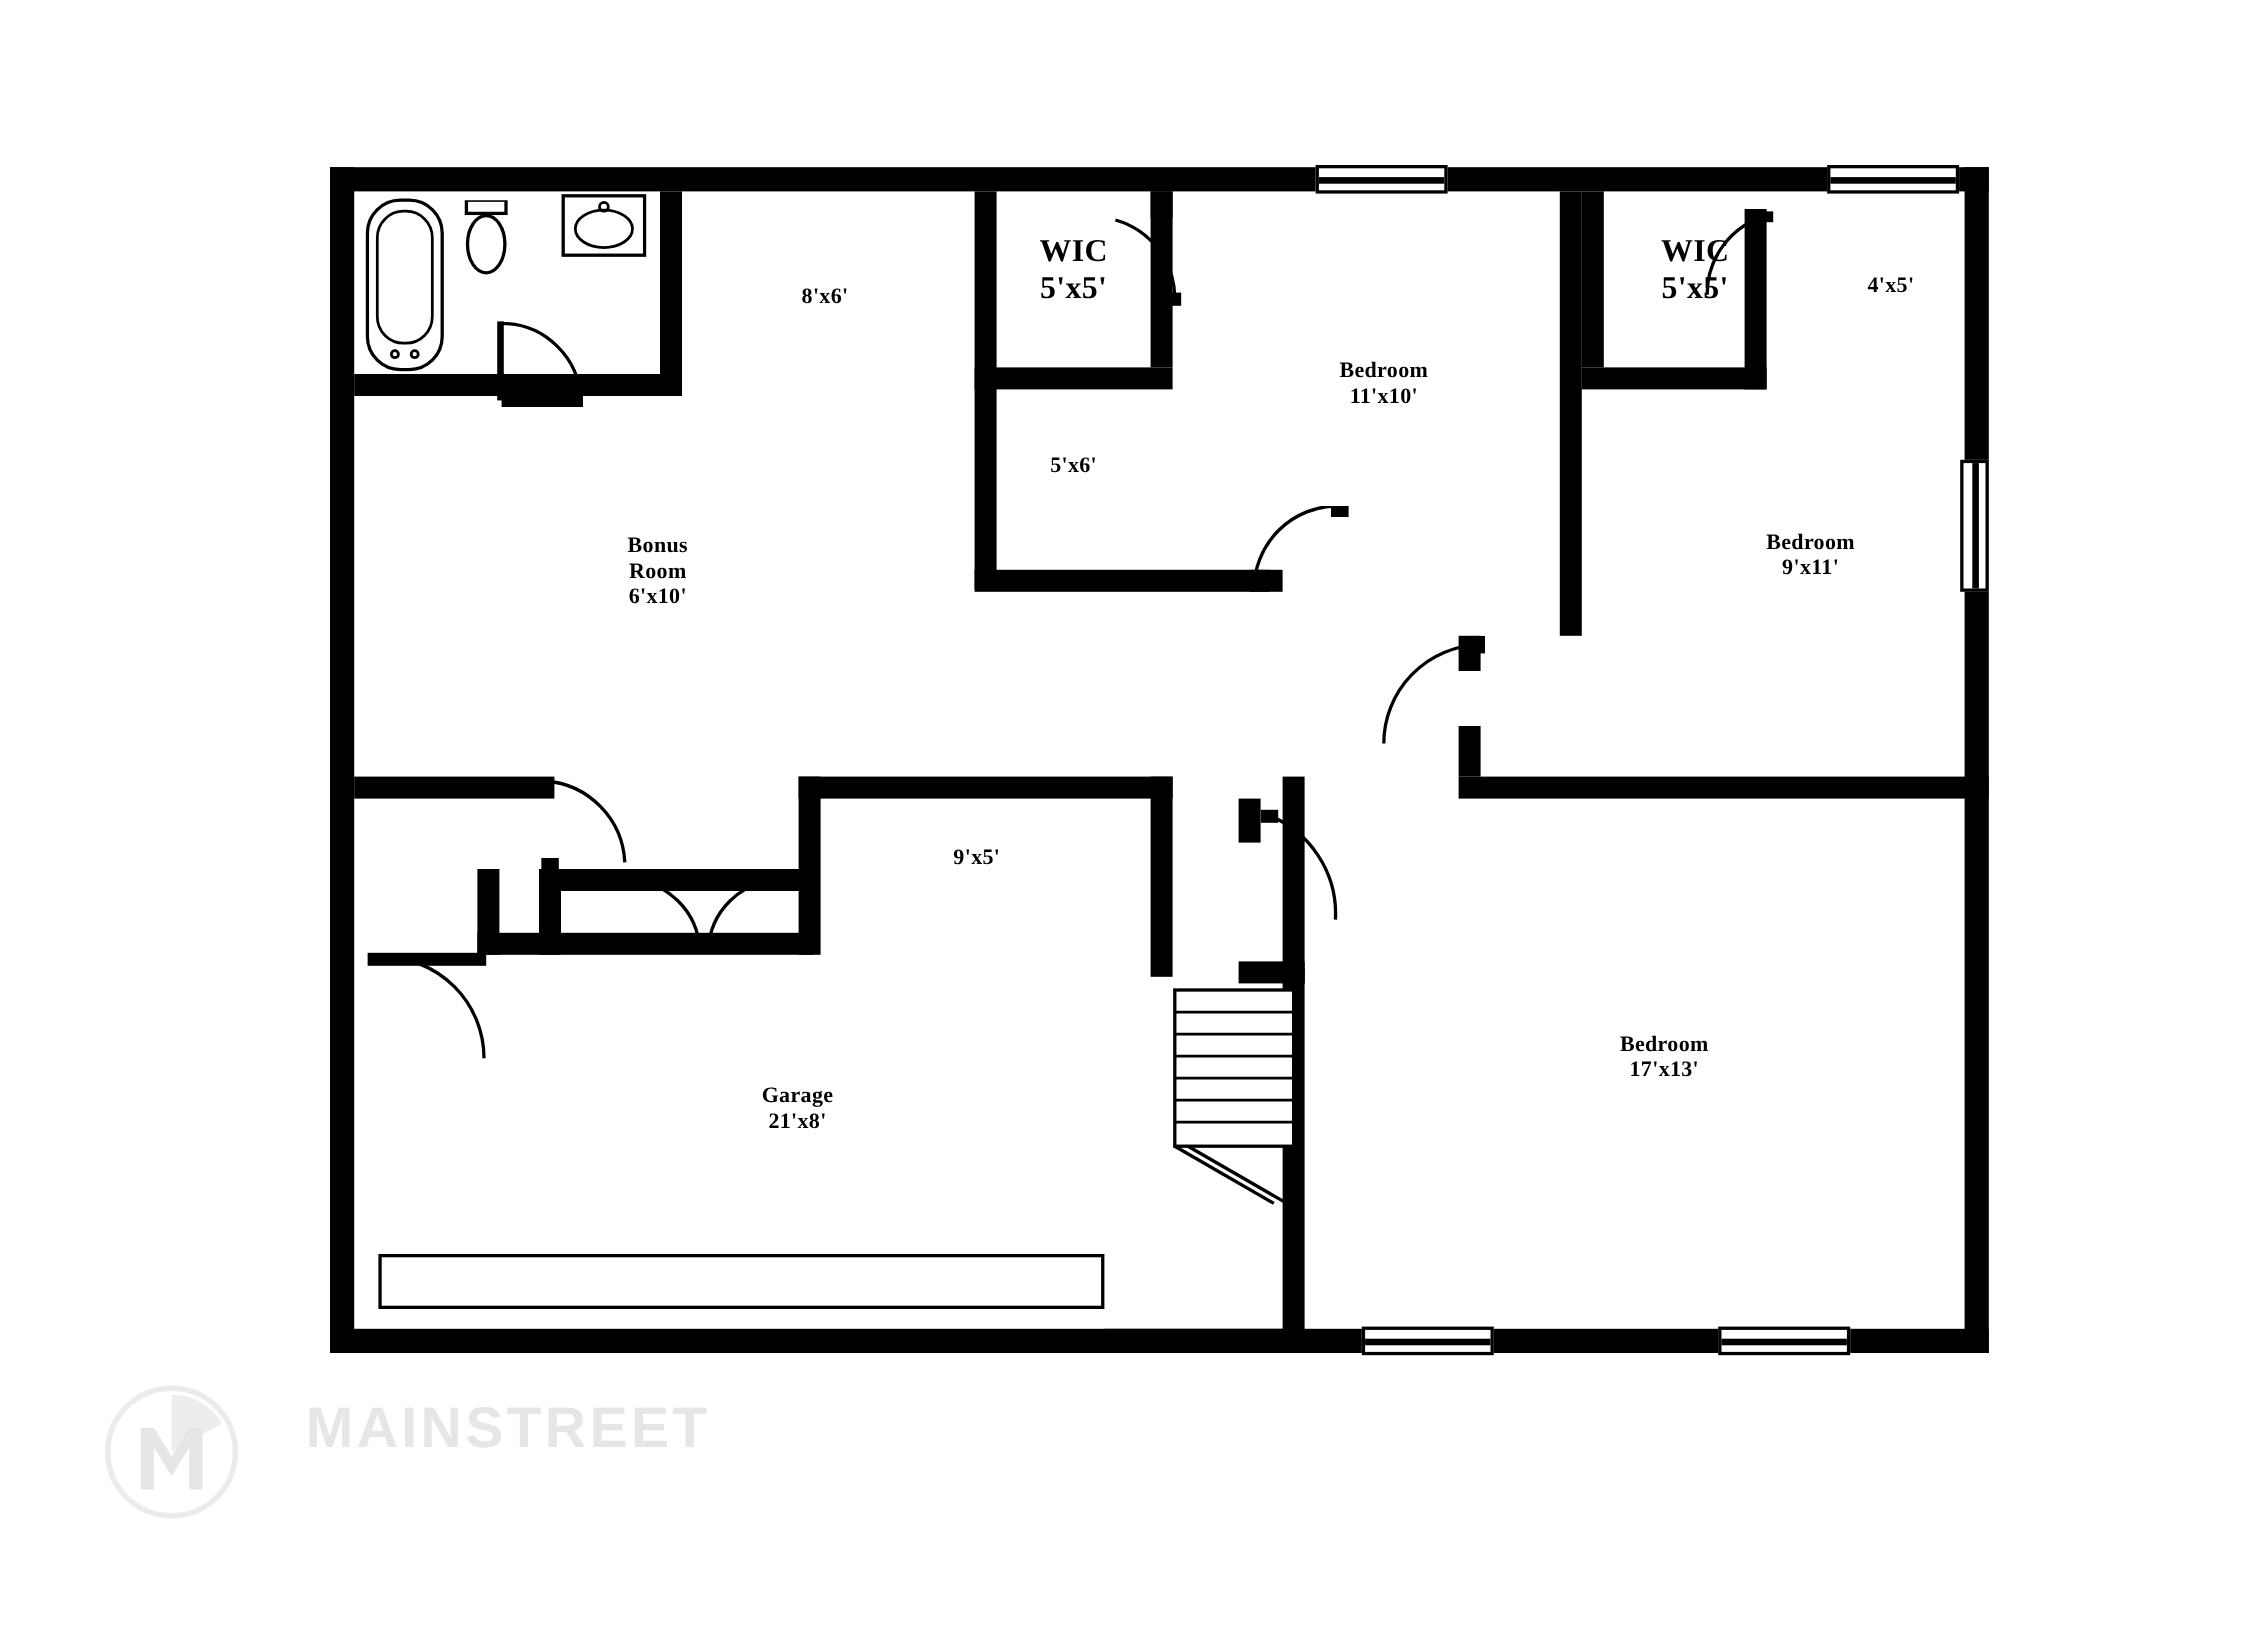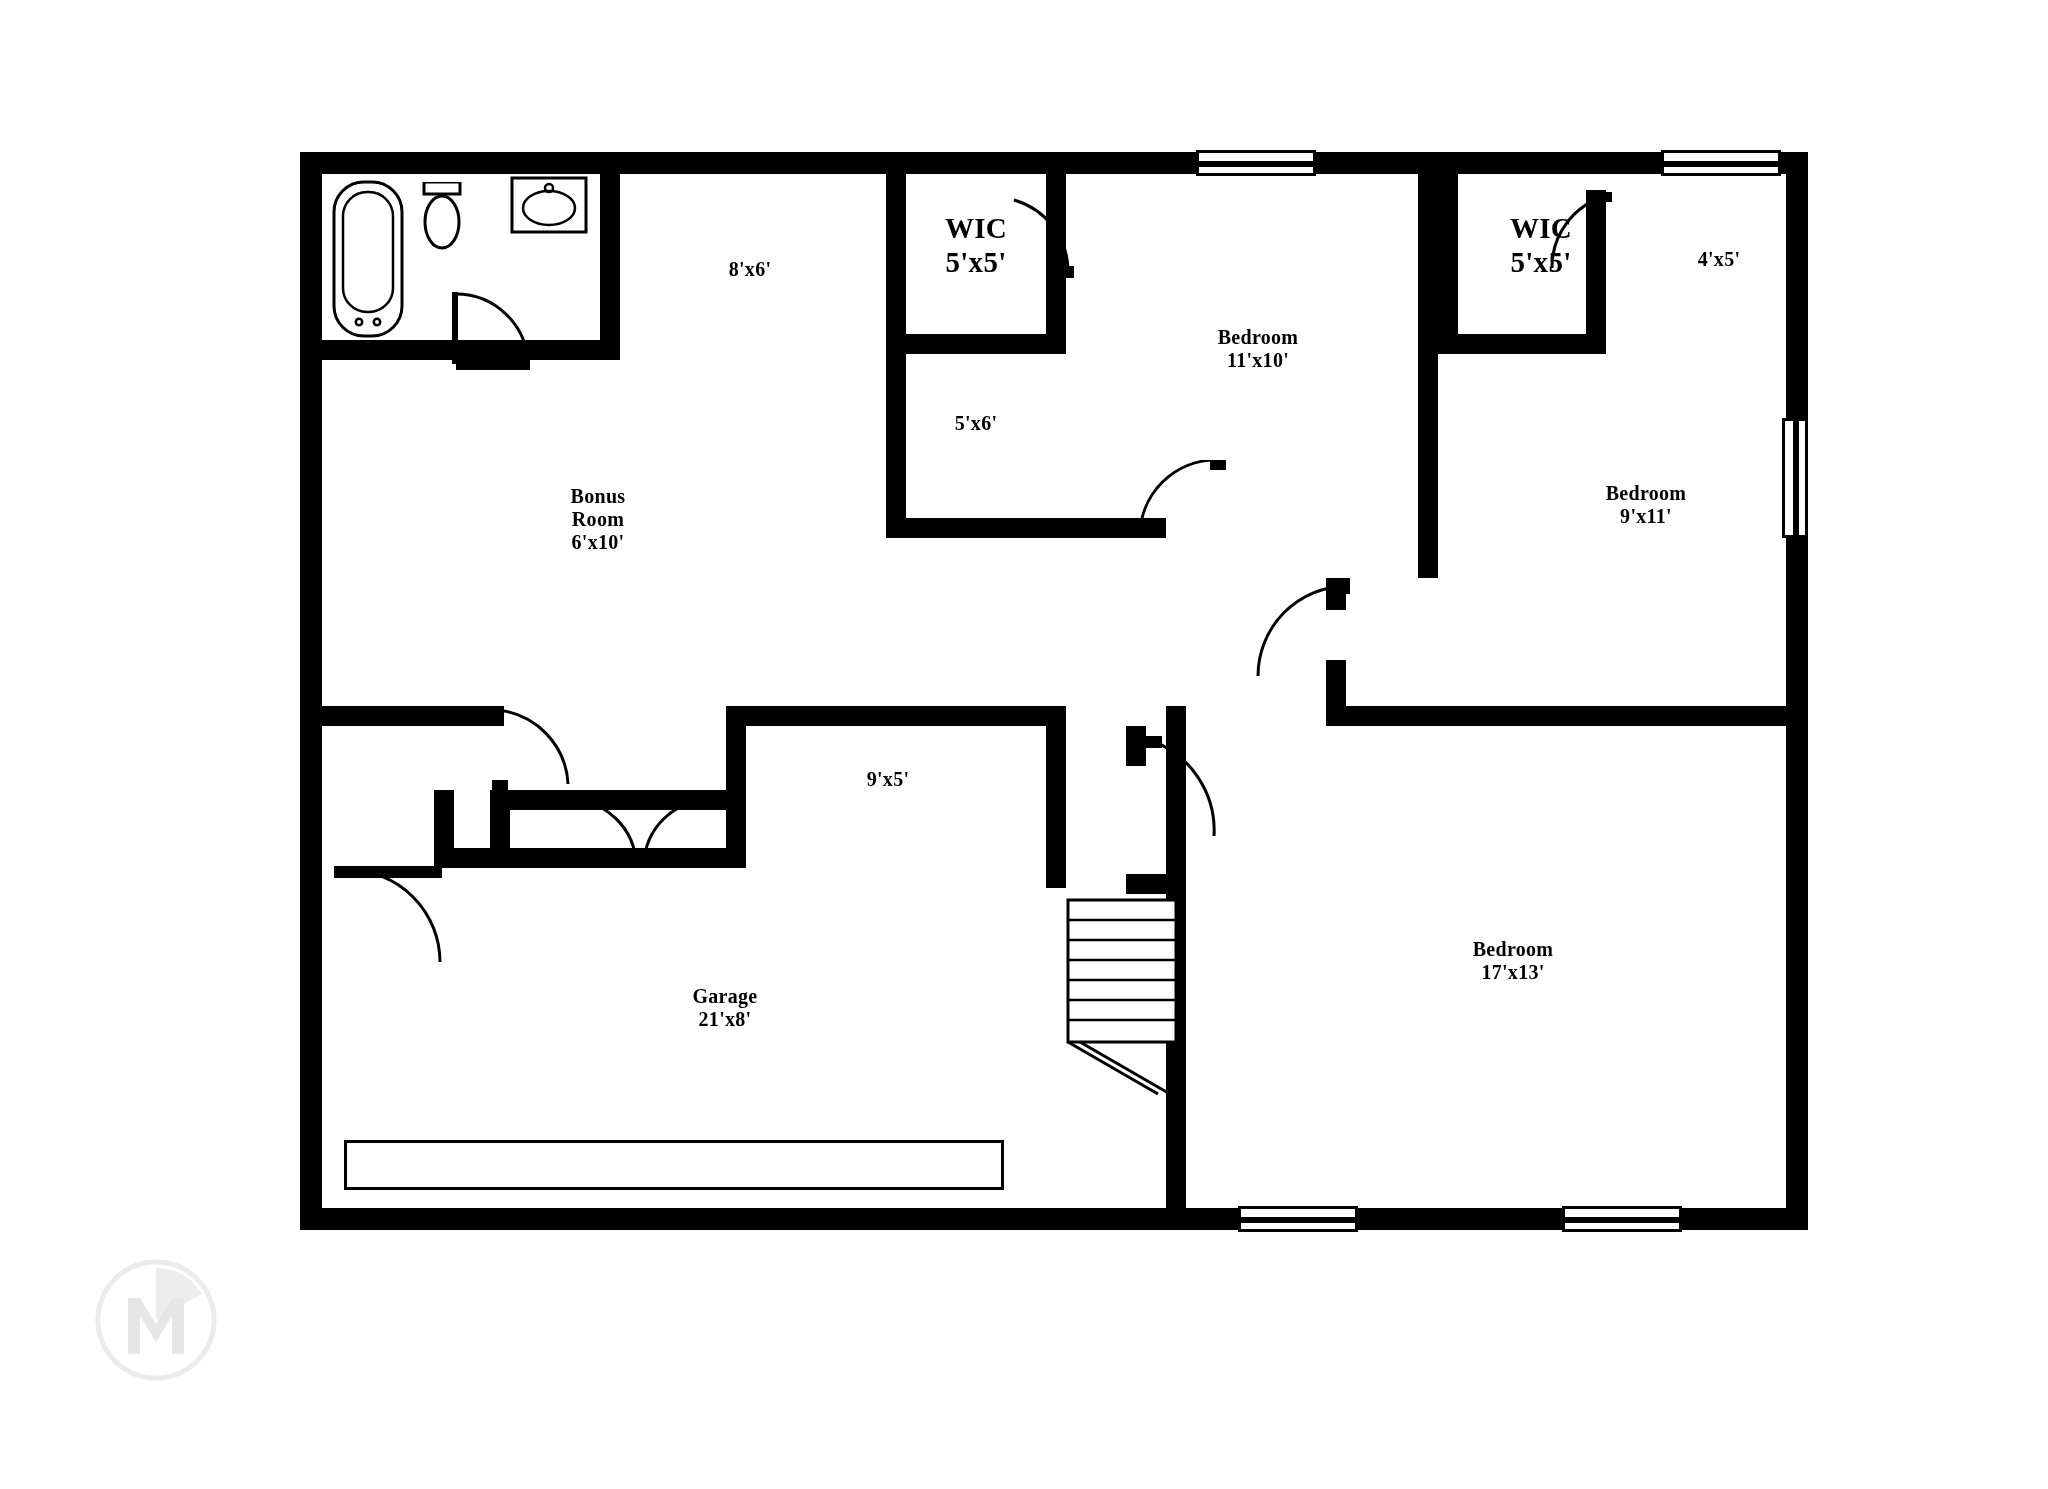--- a/index.html
+++ b/index.html
@@ -290,16 +290,17 @@
 17'x13'</div>
 
 </div>
 
 <div id="watermark">
   <svg width="180" height="130" viewBox="0 0 180 130" style="position:absolute;left:0;top:0;">
     <circle cx="78" cy="62" r="58" fill="none" stroke="#ebebeb" stroke-width="5"></circle>
     <path d="M78 62 L78 10 A52 52 0 0 1 124 36 Z" fill="#ededed"></path>
     <path d="M50 40 L50 96 L62 96 L62 58 L78 84 L94 58 L94 96 L106 96 L106 40 L94 40 L78 66 L62 40 Z" fill="#e6e6e6"></path>
   </svg>
+  <div class="wm-text">MAINSTREET</div>
 </div>
 
 <div id="disclaimer">
 </div>
 
 </body></html>

